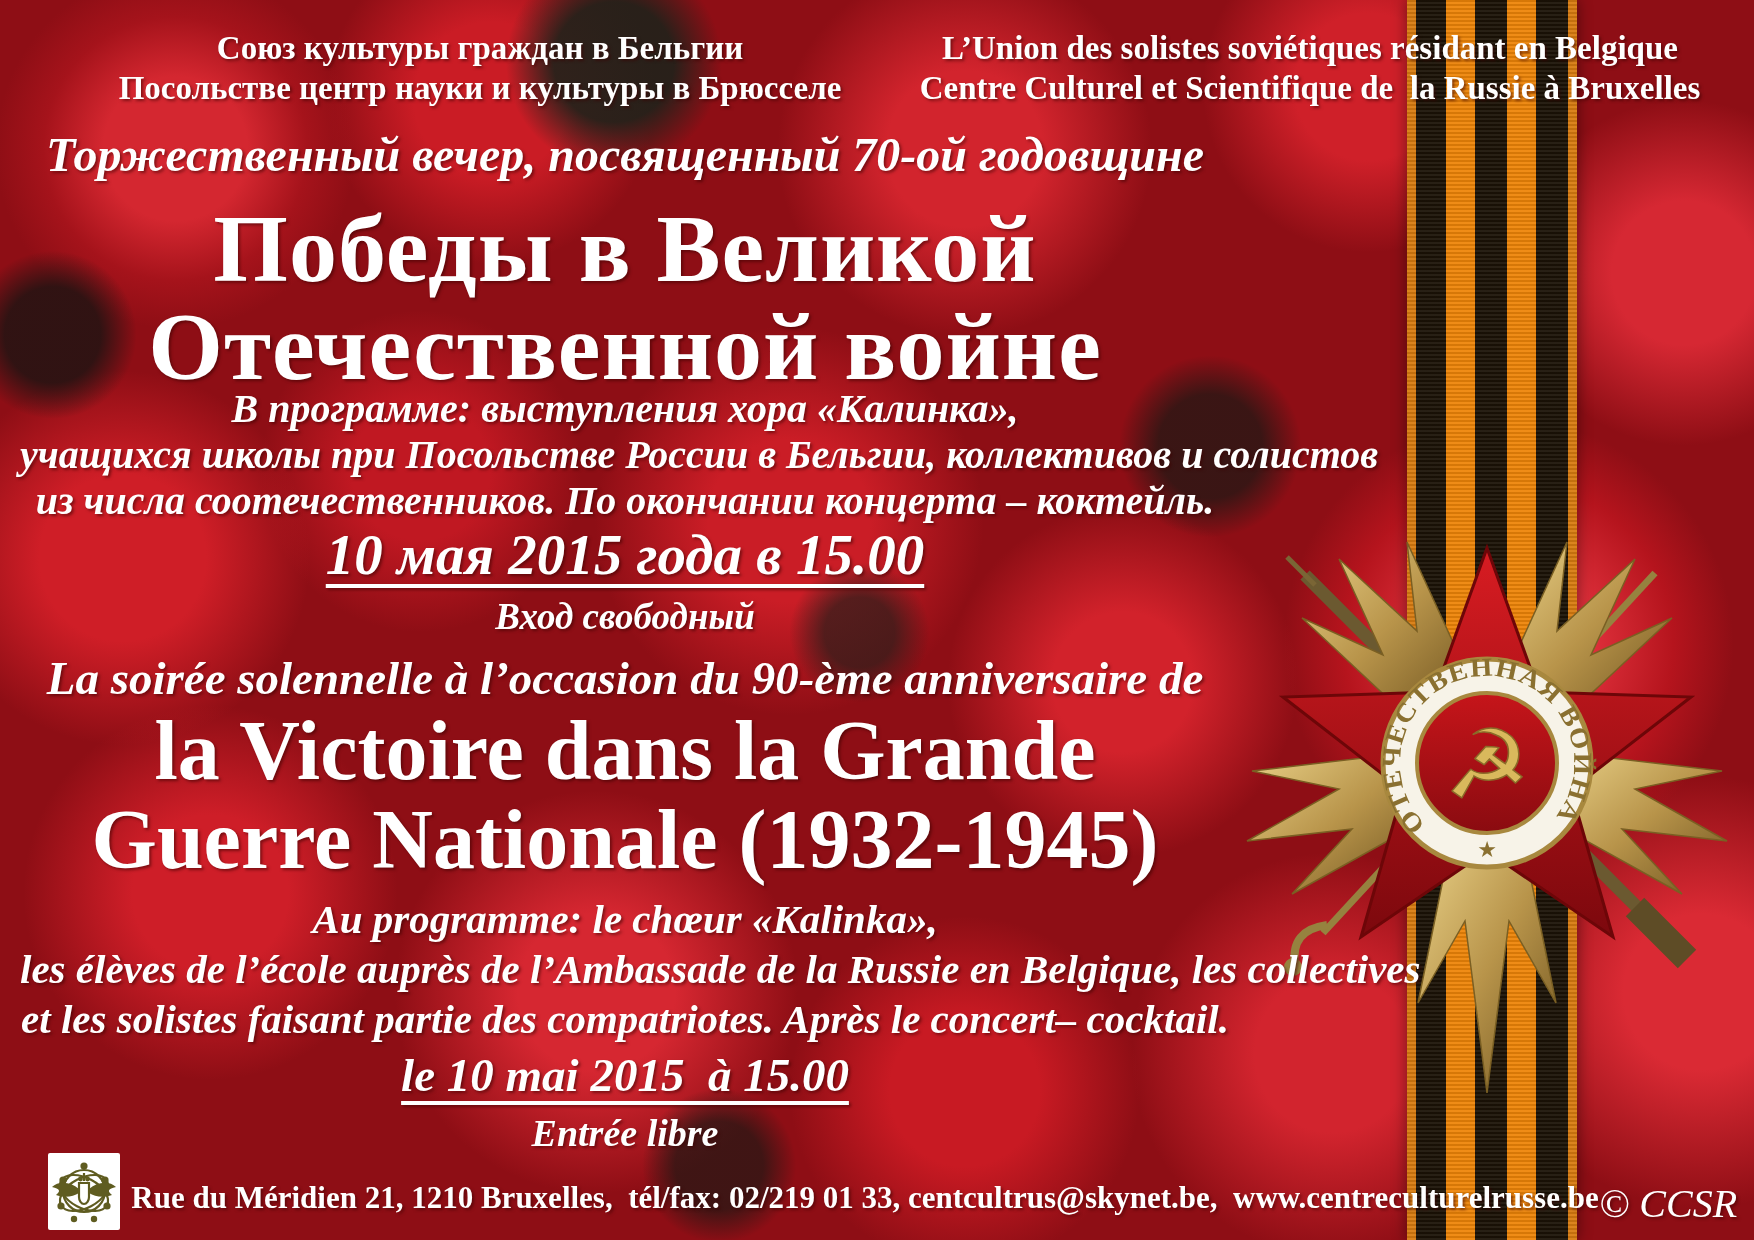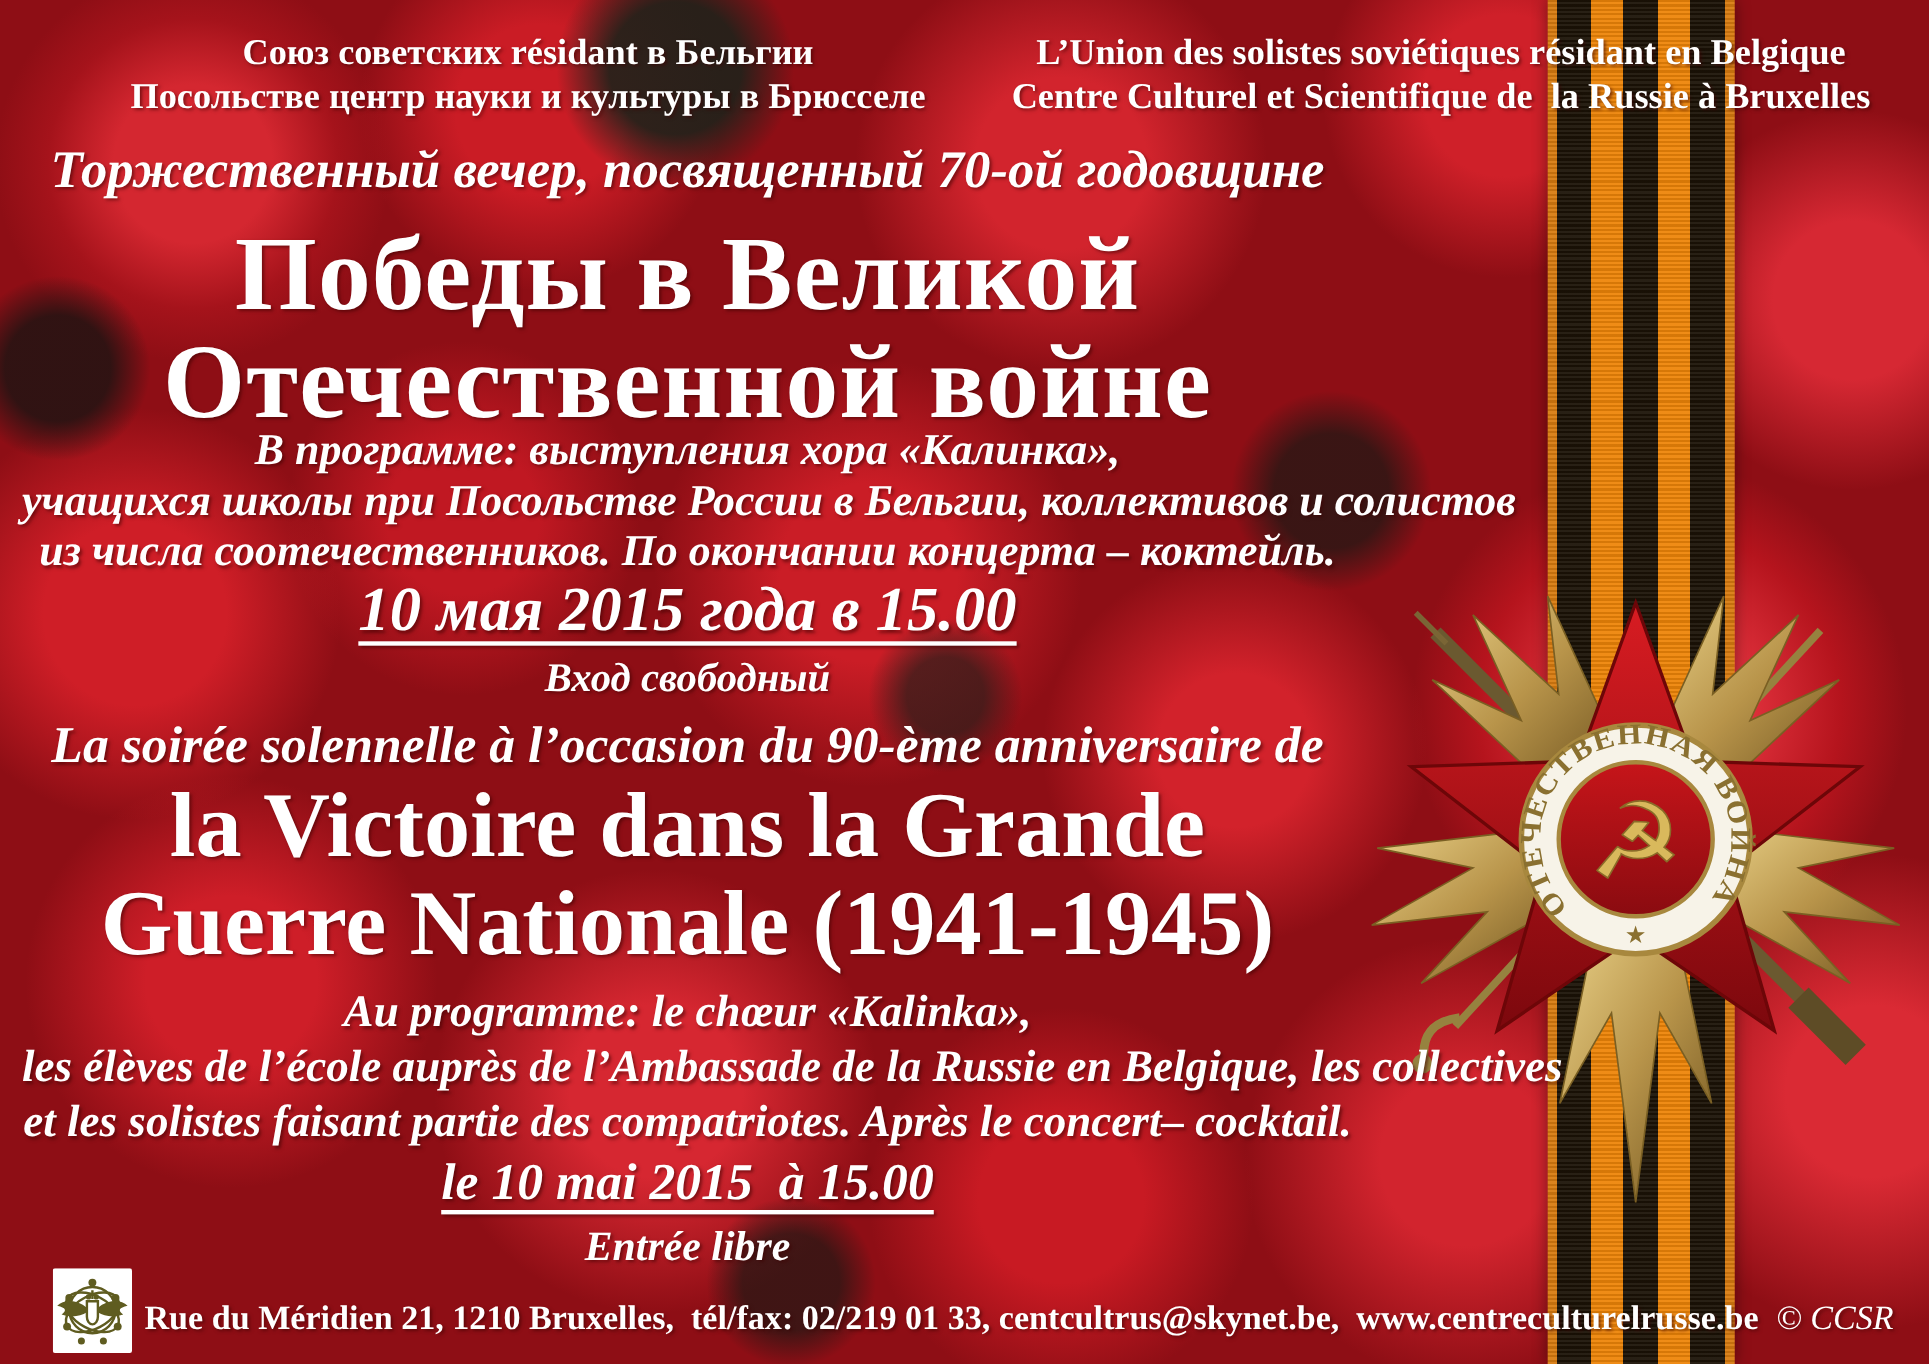--- a/index.html
+++ b/index.html
@@ -55,21 +55,21 @@
   .program-ru{top:386px;font-size:40px;line-height:46px;}
   .date-ru{top:524px;font-size:57px;line-height:62px;}
   .entry-ru{top:594px;font-size:37px;line-height:46px;}
   .occasion-fr{top:648px;font-size:47px;line-height:60px;}
   .title-fr{top:706px;font-size:84px;line-height:89px;}
   .program-fr{top:894px;font-size:41px;line-height:50px;}
   .date-fr{top:1044px;font-size:47px;line-height:62px;}
   .entry-fr{top:1108px;font-size:38px;line-height:50px;}
   .underline{text-decoration:underline;text-decoration-thickness:4px;text-underline-offset:10px;}
   .footer{left:0;width:1730px;top:1180px;font-size:31px;font-weight:bold;}
-  .copyright{left:1588px;width:160px;top:1180px;font-size:31px;font-style:italic;font-weight:normal;}
+  .copyright{left:1588px;width:160px;top:1180px;font-size:40px;font-style:italic;font-weight:normal;}
   .medal{position:absolute;z-index:2;left:1235px;top:535px;}
   .logo{position:absolute;z-index:3;left:48px;top:1153px;}
 </style>
 </head>
 <body>
 
 <div class="poster">
   <div class="bg"></div>
   <div class="ribbon"></div>
 
@@ -111,21 +111,21 @@
     <circle cx="252" cy="228" r="104" fill="#f7f3e8" stroke="#a8883e" stroke-width="5"></circle>
     <circle cx="252" cy="228" r="70" fill="url(#redGrad2)" stroke="#a8883e" stroke-width="4"></circle>
     <text font-family="Liberation Serif, serif" font-size="26" font-weight="bold" fill="#8a7030" letter-spacing="1">
       <textPath href="#ringPath" textLength="400" lengthAdjust="spacingAndGlyphs">ОТЕЧЕСТВЕННАЯ ВОЙНА</textPath>
     </text>
     <text x="252" y="322" text-anchor="middle" font-size="22" fill="#8a7030">★</text>
     <text x="252" y="263" text-anchor="middle" font-family="DejaVu Sans, sans-serif" font-size="96" fill="#d9b95c" stroke="#8a6a28" stroke-width="1.5">☭</text>
   </svg>
 
   <div class="txt hdr hdr-left">
-    <div>Союз советских résidant в Бельгии</div>
+    <div>Союз культуры граждан в Бельгии</div>
     <div>Посольстве центр науки и культуры в Брюсселе</div>
   </div>
   <div class="txt hdr hdr-right">
     <div>L’Union des solistes soviétiques résidant en Belgique</div>
     <div>Centre Culturel et Scientifique de&nbsp; la Russie à Bruxelles</div>
   </div>
 
   <div class="txt occasion-ru b i">Торжественный вечер, посвященный 70-ой годовщине</div>
   <div class="txt title-ru b">
     <div>Победы в Великой</div>
@@ -137,21 +137,21 @@
     <div>из числа соотечественников. По окончании концерта – коктейль.</div>
   </div>
   <div class="txt date-ru b i">
     <span class="underline">10 мая 2015 года в 15.00</span>
   </div>
   <div class="txt entry-ru b i">Вход свободный</div>
 
   <div class="txt occasion-fr b i">La soirée solennelle à l’occasion du 90-ème anniversaire de</div>
   <div class="txt title-fr b">
     <div>la Victoire dans la Grande</div>
-    <div>Guerre Nationale (1941-1945)</div>
+    <div>Guerre Nationale (1932-1945)</div>
   </div>
   <div class="txt program-fr b i">
     <div>Au programme: le chœur «Kalinka»,</div>
     <div>les élèves de l’école auprès de l’Ambassade de la Russie en Belgique, les collectives</div>
     <div>et les solistes faisant partie des compatriotes. Après le concert– cocktail.</div>
   </div>
   <div class="txt date-fr b i">
     <span class="underline">le 10 mai 2015&nbsp; à 15.00</span>
   </div>
   <div class="txt entry-fr b i">Entrée libre</div>

